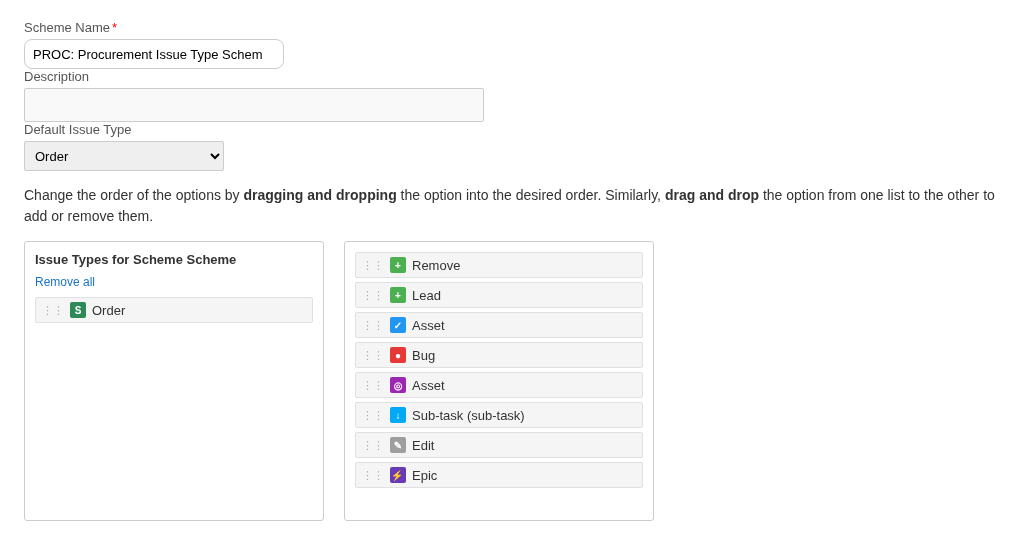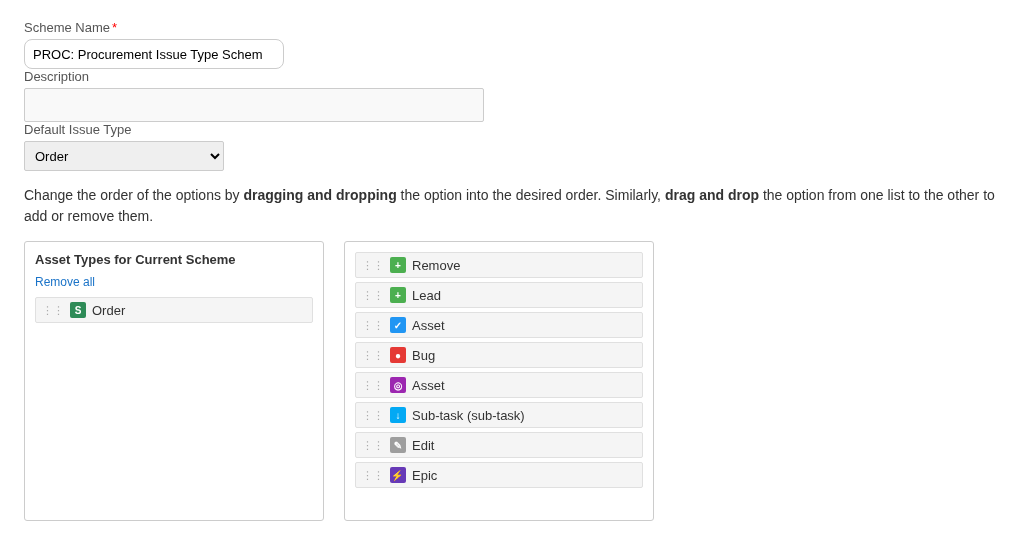--- a/index.html
+++ b/index.html
@@ -163,21 +163,21 @@
   </select>
 </div>
 
 <p class="info-text">
   Change the order of the options by <b>dragging and dropping</b> the option into the desired order. Similarly, <b>drag and drop</b> the option from one list to the other to add or remove them.
 </p>
 
 <div class="panels-container">
 
   <div class="panel panel-left">
-    <div class="panel-title">Asset Types for Current Scheme</div>
+    <div class="panel-title">Issue Types for Scheme Scheme</div>
     <a class="panel-action-link">Remove all</a>
     <div>
       <div class="issue-item">
         <span class="drag-handle">⋮⋮</span>
         <span class="issue-icon icon-order">S</span>
         <span>Order</span>
       </div>
     </div>
   </div>
 

